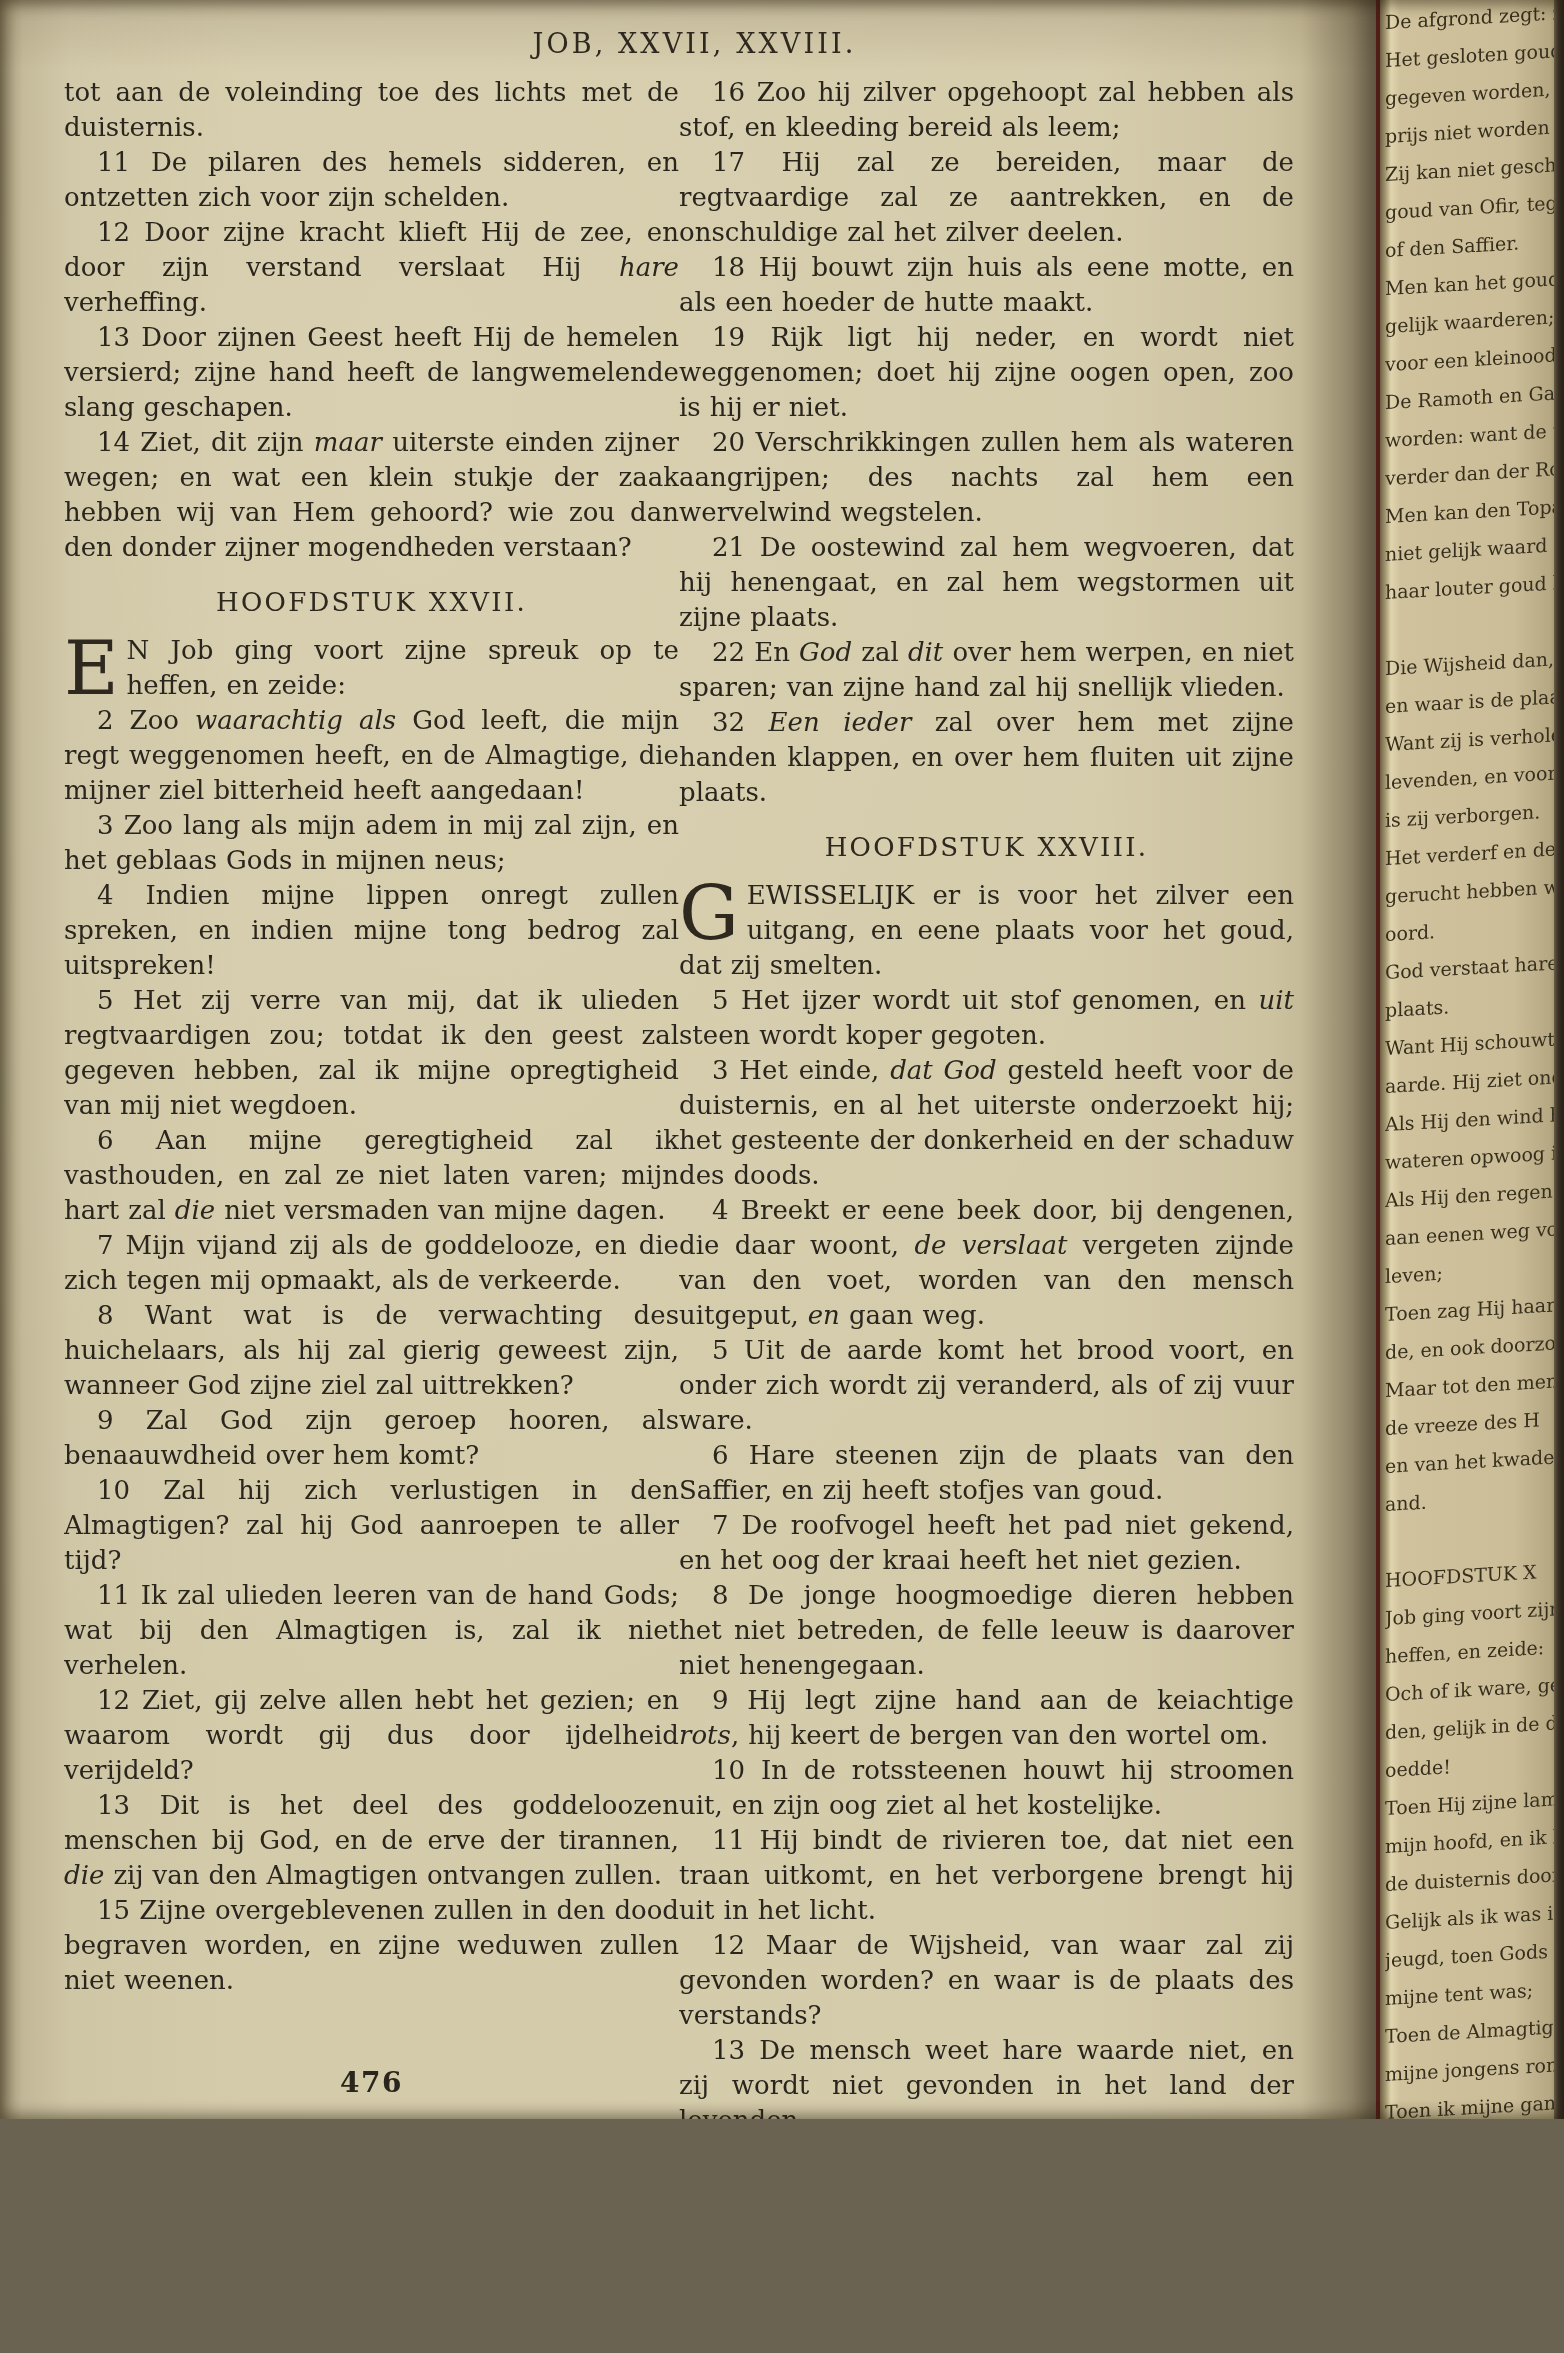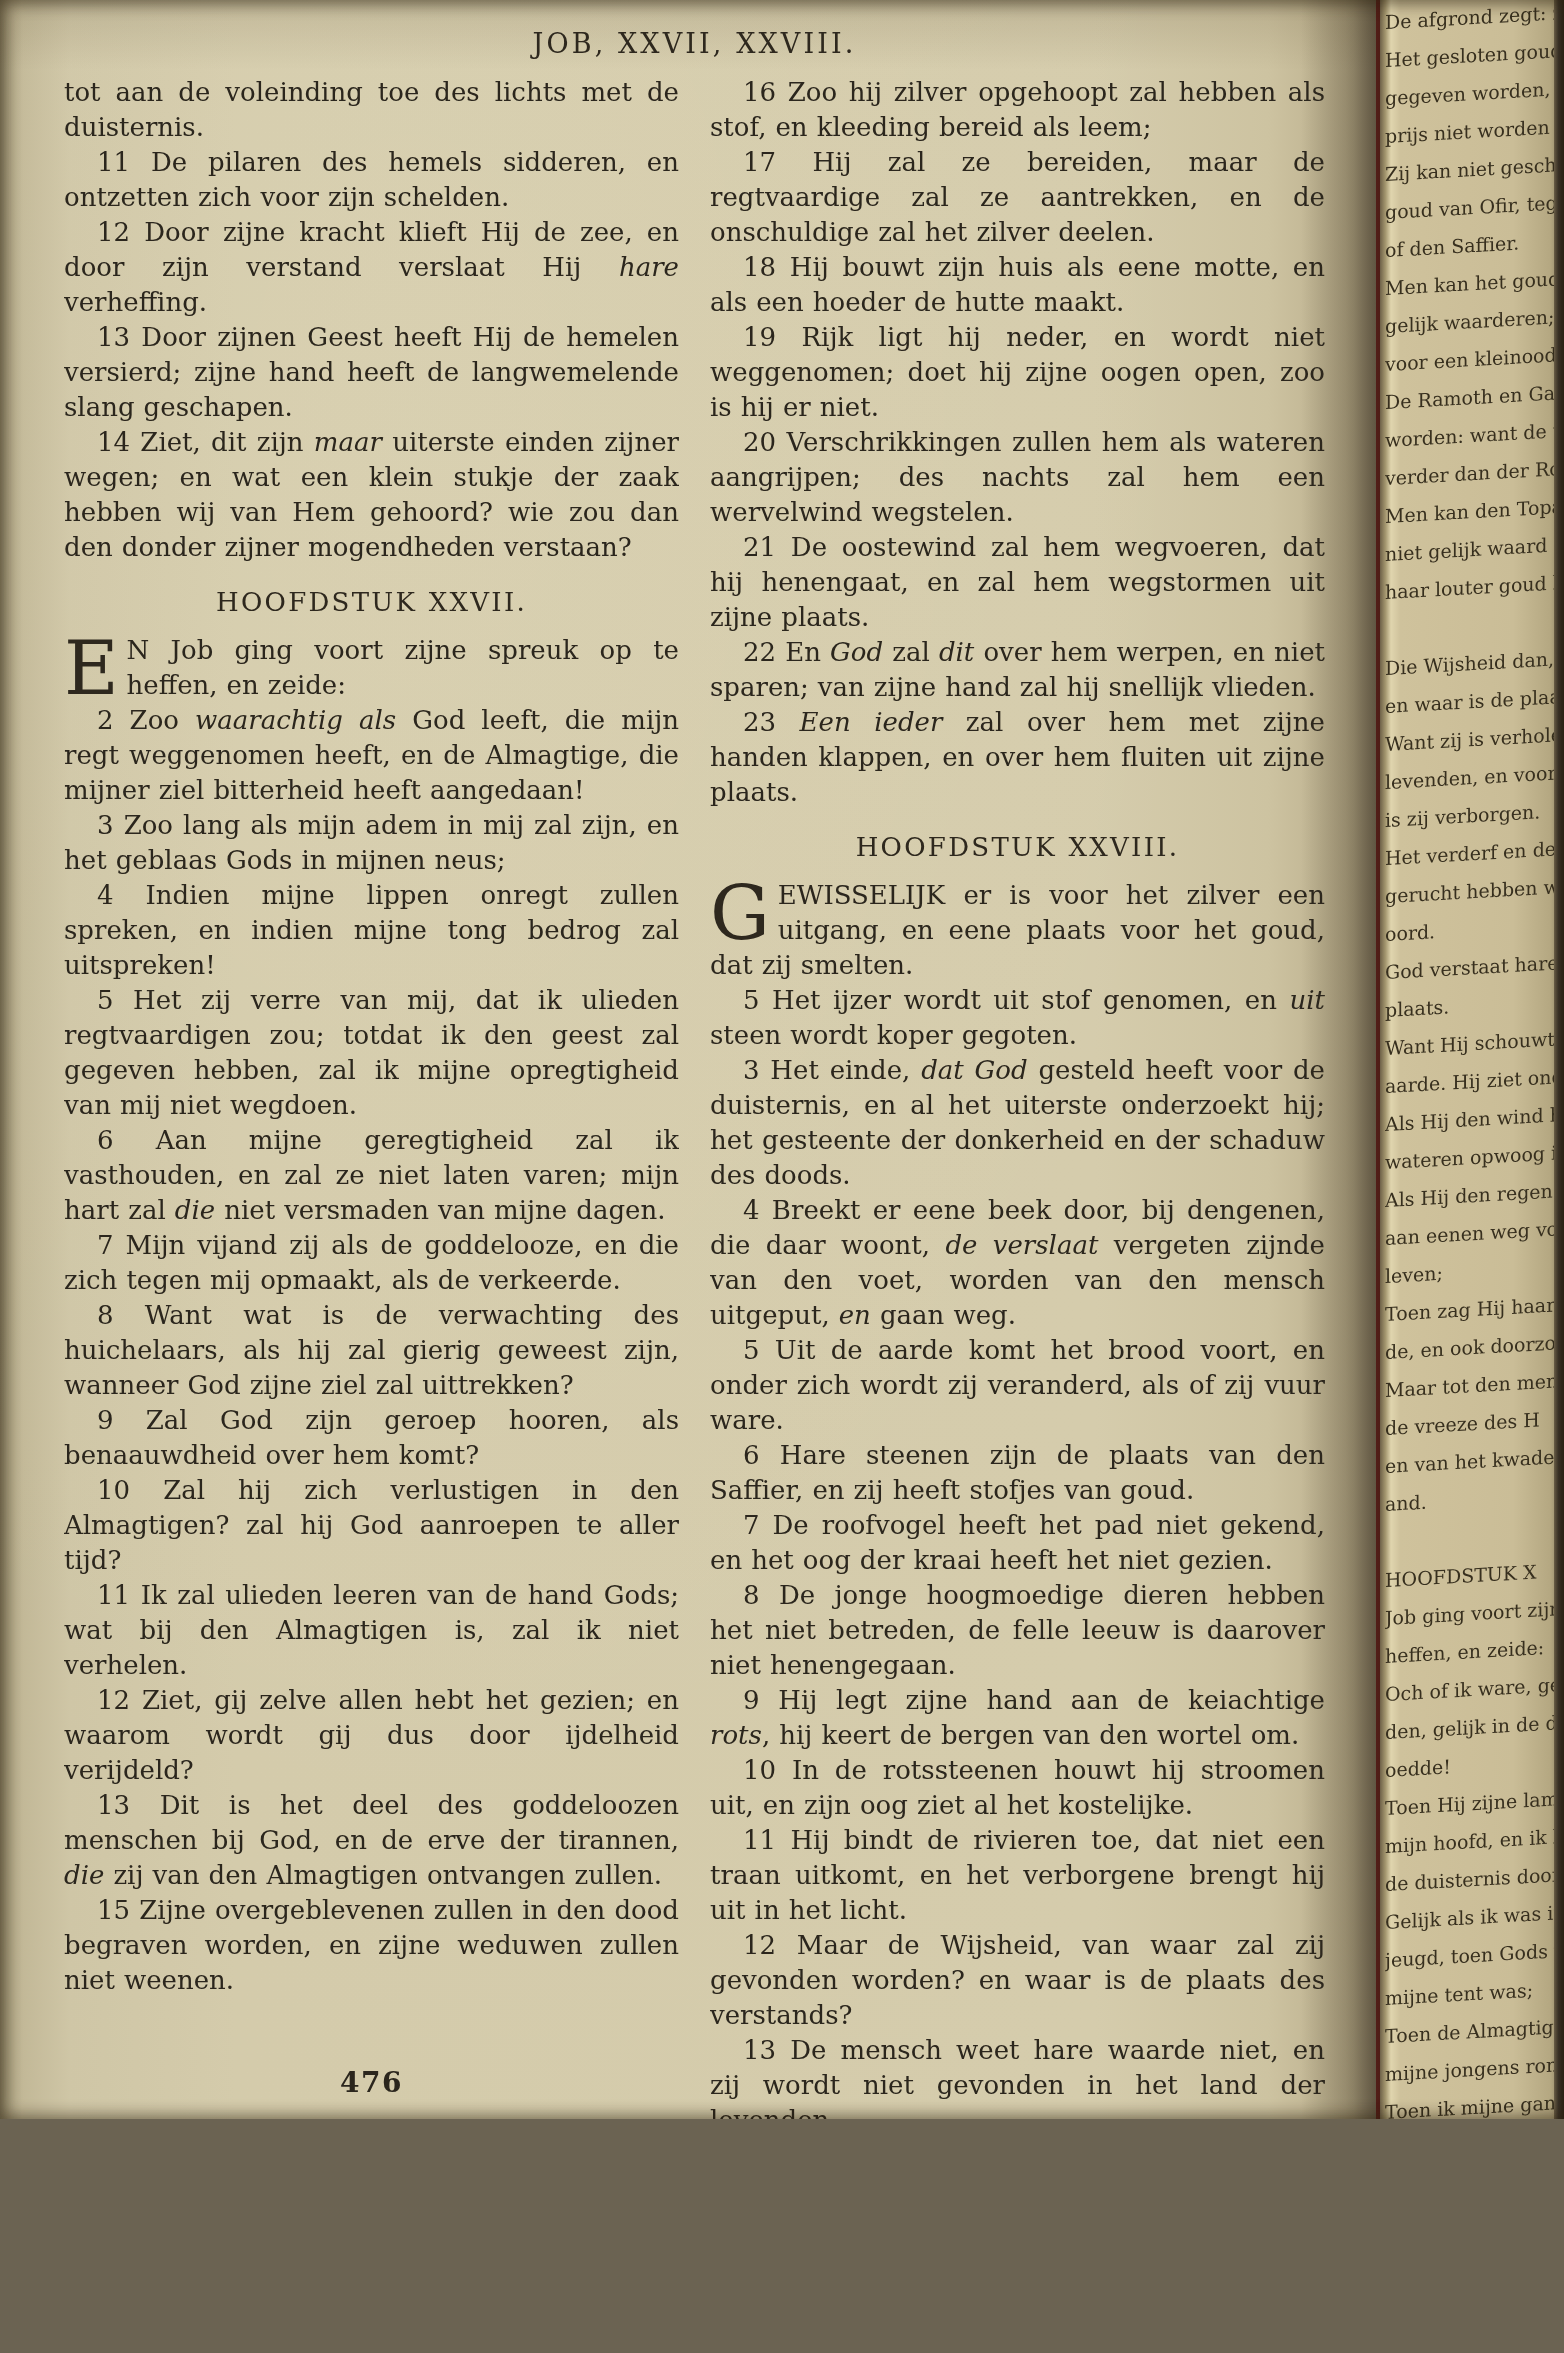--- a/index.html
+++ b/index.html
@@ -34,21 +34,21 @@
     pointer-events:none;
   }
   .running-header{
     position:absolute; top:28px; left:64px; width:1261px;
     text-align:center;
     font-size:27px; letter-spacing:3.1px;
     color:#2e281e;
   }
   .columns{
     position:absolute; top:75px; left:64px; width:1261px; height:2227px;
-    display:flex; gap:31px;
+    display:flex; 
   }
   .col{
     width:615px; height:100%;
     overflow:hidden;
     text-align:justify;
     font-size:26px; line-height:35px;
     word-spacing:0.8px;
   }
   .verse{ text-indent:33px; }
   .verse.no-indent{ text-indent:0; }
@@ -129,21 +129,21 @@
           <p class="verse"><span>15 Zijne overgeblevenen zullen in den dood begraven worden, en zijne weduwen zullen niet weenen.</span></p>
         </div>
       <div class="col">
           <p class="verse"><span>16 Zoo hij zilver opgehoopt zal hebben als stof, en kleeding bereid als leem;</span></p>
           <p class="verse"><span>17 Hij zal ze bereiden, maar de regtvaardige zal ze aantrekken, en de onschuldige zal het zilver deelen.</span></p>
           <p class="verse"><span>18 Hij bouwt zijn huis als eene motte, en als een hoeder de hutte maakt.</span></p>
           <p class="verse"><span>19 Rijk ligt hij neder, en wordt niet weggenomen; doet hij zijne oogen open, zoo is hij er niet.</span></p>
           <p class="verse"><span>20 Verschrikkingen zullen hem als wateren aangrijpen; des nachts zal hem een wervelwind wegstelen.</span></p>
           <p class="verse"><span>21 De oostewind zal hem wegvoeren, dat hij henengaat, en zal hem wegstormen uit zijne plaats.</span></p>
           <p class="verse"><span>22 En </span><i>God</i><span> zal </span><i>dit</i><span> over hem werpen, en niet sparen; van zijne hand zal hij snellijk vlieden.</span></p>
-          <p class="verse"><span>23 </span><i>Een ieder</i><span> zal over hem met zijne handen klappen, en over hem fluiten uit zijne plaats.</span></p>
+          <p class="verse"><span>32 </span><i>Een ieder</i><span> zal over hem met zijne handen klappen, en over hem fluiten uit zijne plaats.</span></p>
           <div class="chapter-heading">HOOFDSTUK XXVIII.</div>
           <p class="verse dropcap-para"><span class="dropcap">G</span><span>EWISSELIJK er is voor het zilver een uitgang, en eene plaats voor het goud, dat zij smelten.</span></p>
           <p class="verse"><span>5 Het ijzer wordt uit stof genomen, en </span><i>uit</i><span> steen wordt koper gegoten.</span></p>
           <p class="verse"><span>3 Het einde, </span><i>dat God</i><span> gesteld heeft voor de duisternis, en al het uiterste onderzoekt hij; het gesteente der donkerheid en der schaduw des doods.</span></p>
           <p class="verse"><span>4 Breekt er eene beek door, bij dengenen, die daar woont, </span><i>de verslaat</i><span> vergeten zijnde van den voet, worden van den mensch uitgeput, </span><i>en</i><span> gaan weg.</span></p>
           <p class="verse"><span>5 Uit de aarde komt het brood voort, en onder zich wordt zij veranderd, als of zij vuur ware.</span></p>
           <p class="verse"><span>6 Hare steenen zijn de plaats van den Saffier, en zij heeft stofjes van goud.</span></p>
           <p class="verse"><span>7 De roofvogel heeft het pad niet gekend, en het oog der kraai heeft het niet gezien.</span></p>
           <p class="verse"><span>8 De jonge hoogmoedige dieren hebben het niet betreden, de felle leeuw is daarover niet henengegaan.</span></p>
           <p class="verse"><span>9 Hij legt zijne hand aan de keiachtige </span><i>rots</i><span>, hij keert de bergen van den wortel om.</span></p>

